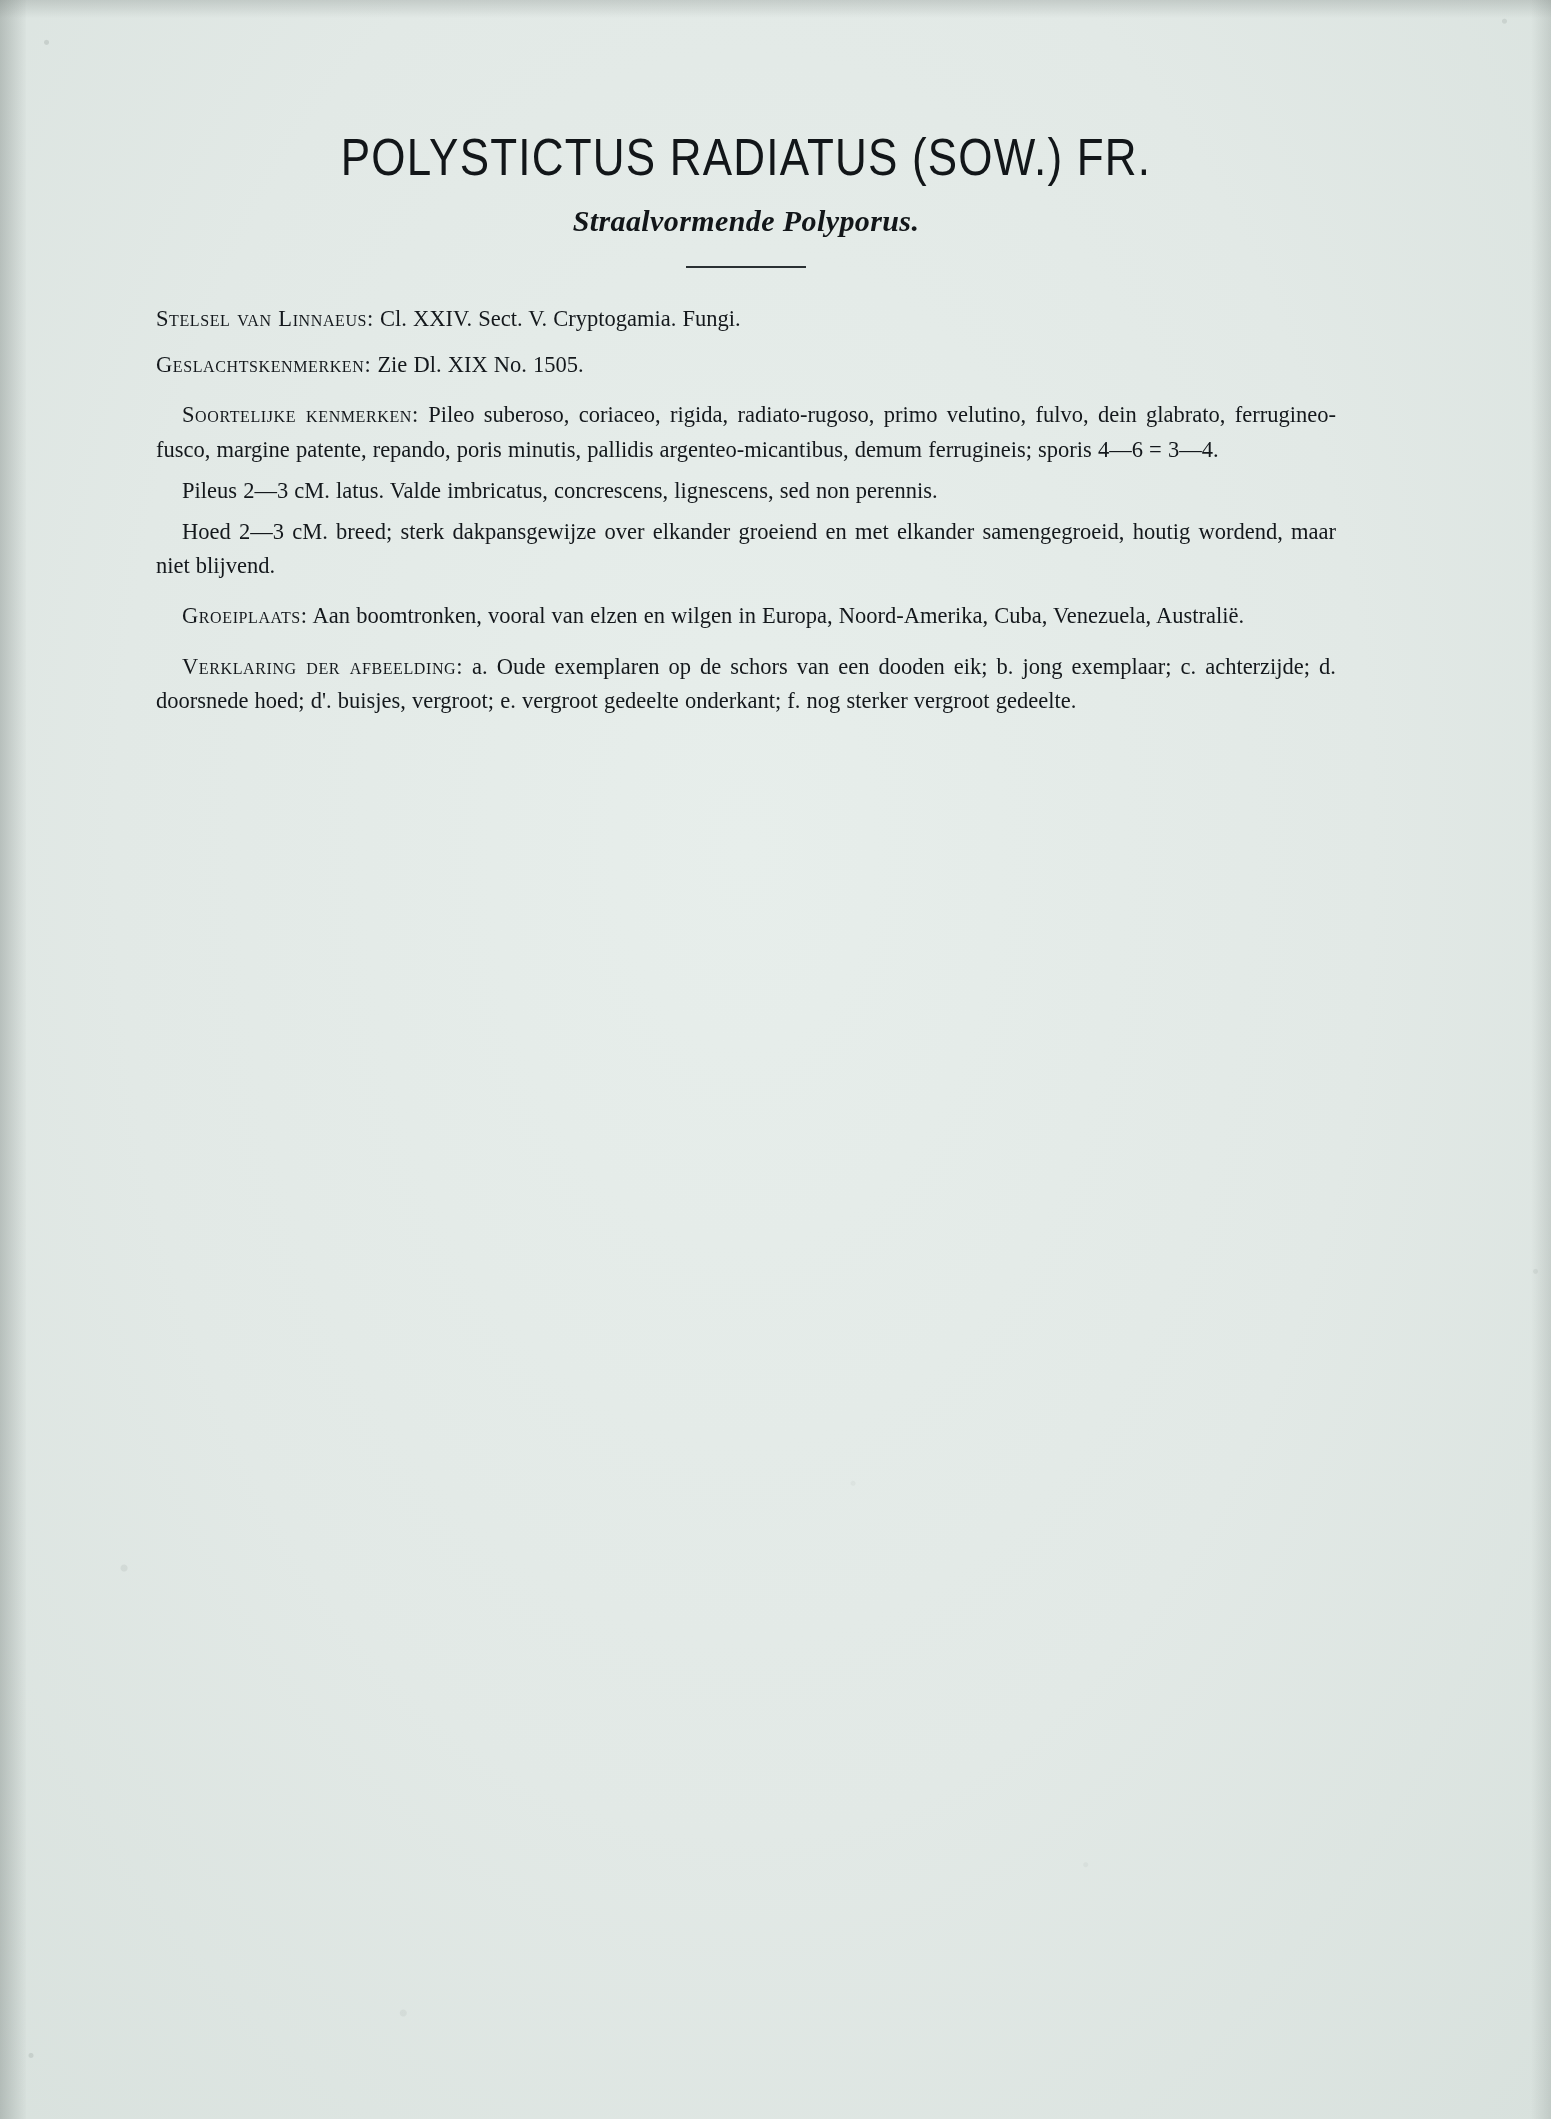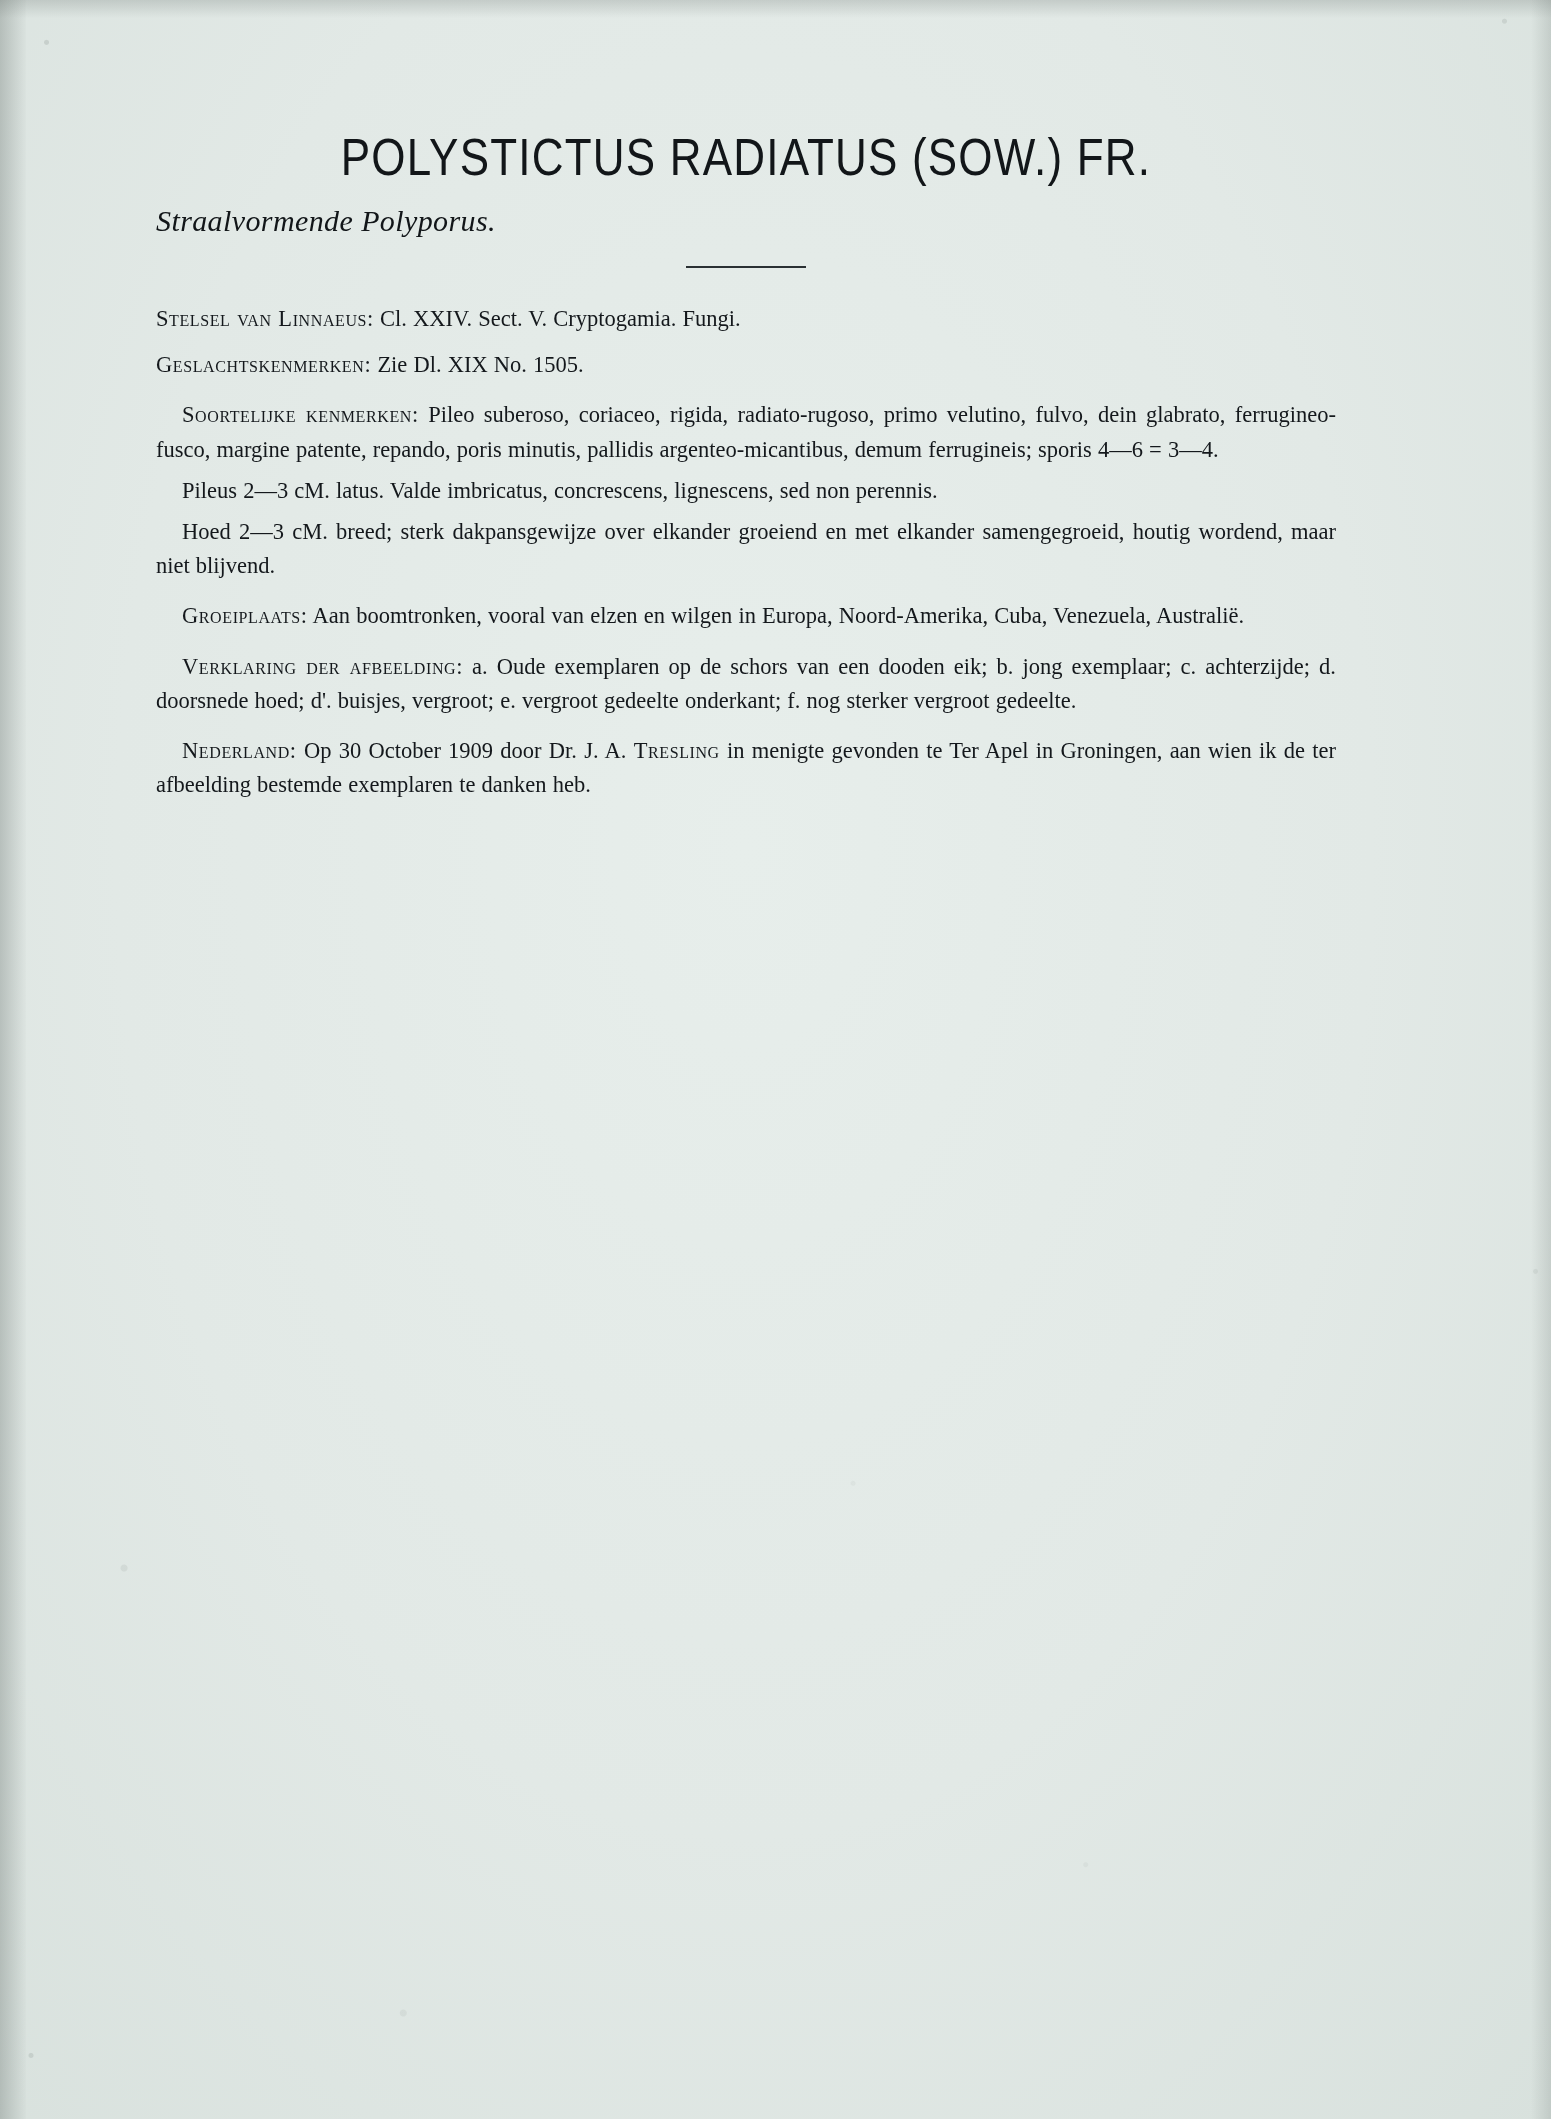--- a/index.html
+++ b/index.html
@@ -78,23 +78,23 @@
     letter-spacing: 1.2px;
     text-align: center;
     margin: 0 0 10px 0;
     transform: scaleY(1.18);
     transform-origin: top center;
     color: #121619;
   }
   h2.subtitle {
     font-family: "Liberation Serif", serif;
     font-style: italic;
-    font-weight: normal;
+    font-weight: bold;
     font-size: 30px;
-    text-align: left;
+    text-align: center;
     margin: 26px 0 0 0;
     letter-spacing: 0.4px;
     color: #121619;
   }
   .rule {
     width: 120px;
     height: 2px;
     background: #2a3033;
     margin: 28px auto 34px auto;
   }
@@ -146,16 +146,15 @@
     <p class="indent">Pileus 2—3 cM. latus. Valde imbricatus, concrescens, lignescens, sed non perennis.</p>
 
 
     <p class="indent">Hoed 2—3 cM. breed; sterk dakpansgewijze over elkander groeiend en met elkander samengegroeid, houtig wordend, maar niet blijvend.</p>
 
 
     <p class="indent gap"><span class="sc">Groeiplaats:</span><span> Aan boomtronken, vooral van elzen en wilgen in Europa, Noord-Amerika, Cuba, Venezuela, Australië.</span></p>
 
     <p class="indent gap"><span class="sc">Verklaring der afbeelding:</span><span> a. Oude exemplaren op de schors van een dooden eik; b. jong exemplaar; c. achterzijde; d. doorsnede hoed; d'. buisjes, vergroot; e. vergroot gedeelte onderkant; f. nog sterker vergroot gedeelte.</span></p>
 
-    <p class="indent gap"><span class="sc">Nederland:</span><span> Op 30 October 1909 door Dr. J. A. </span><span class="sc">Tresling</span><span> in menigte gevonden te Ter Apel in Groningen, aan wien ik de ter afbeelding bestemde exemplaren te danken heb.</span></p>
 
   </div>
 </div>
 
 </body></html>

